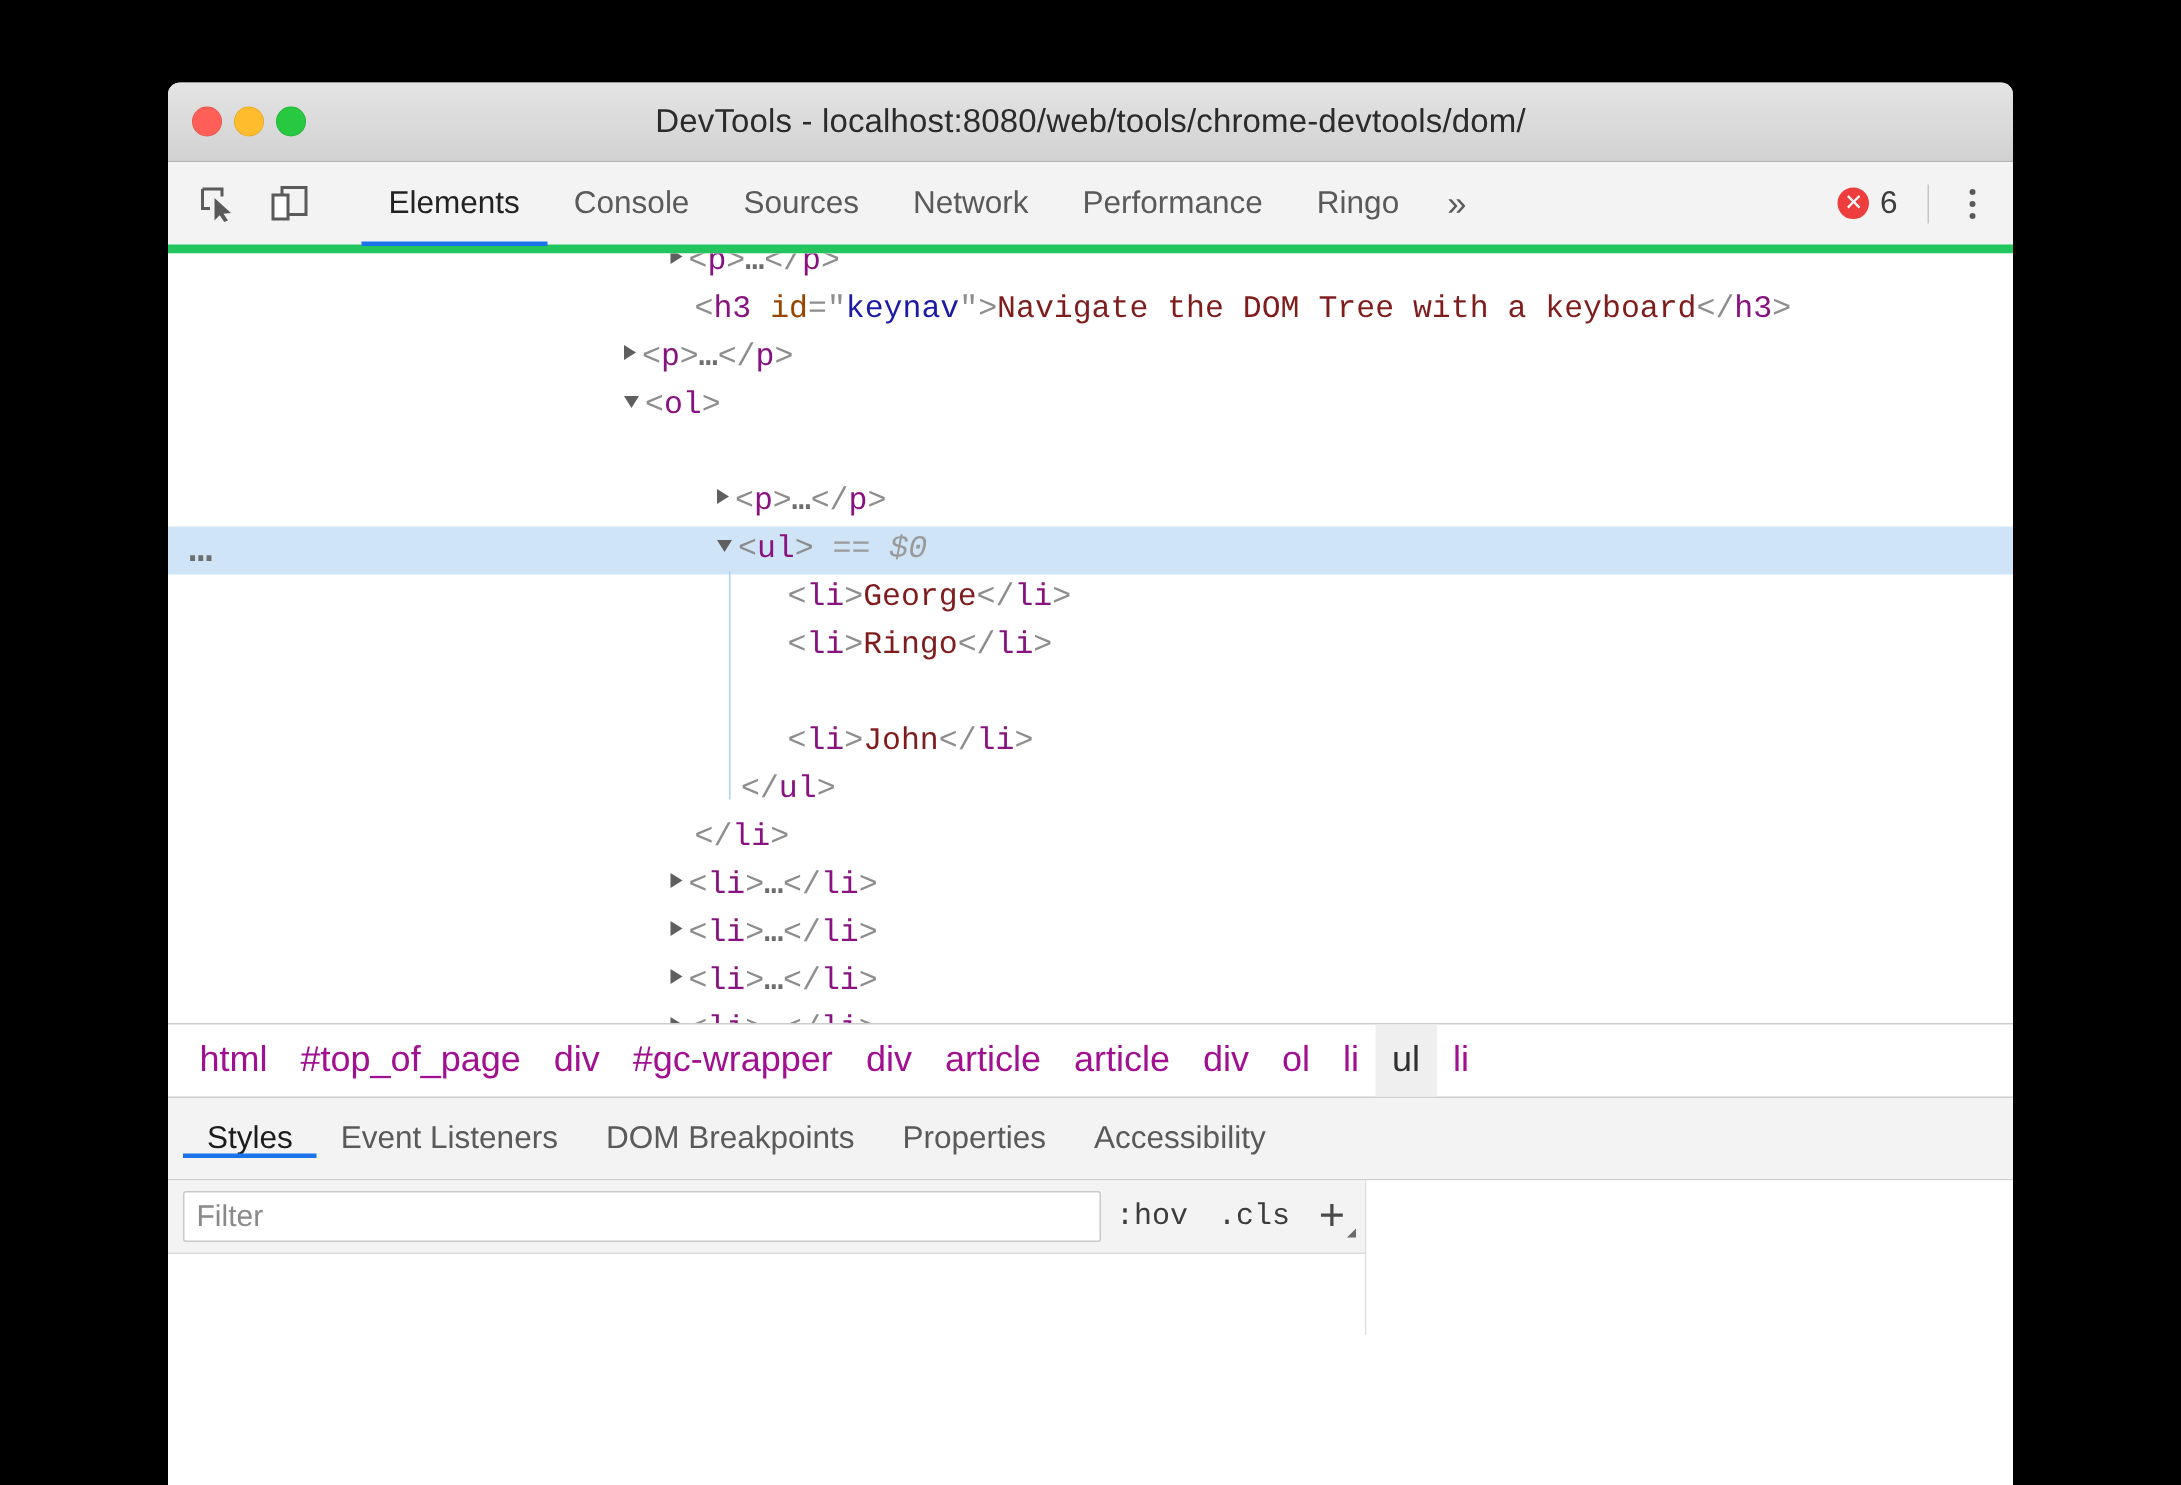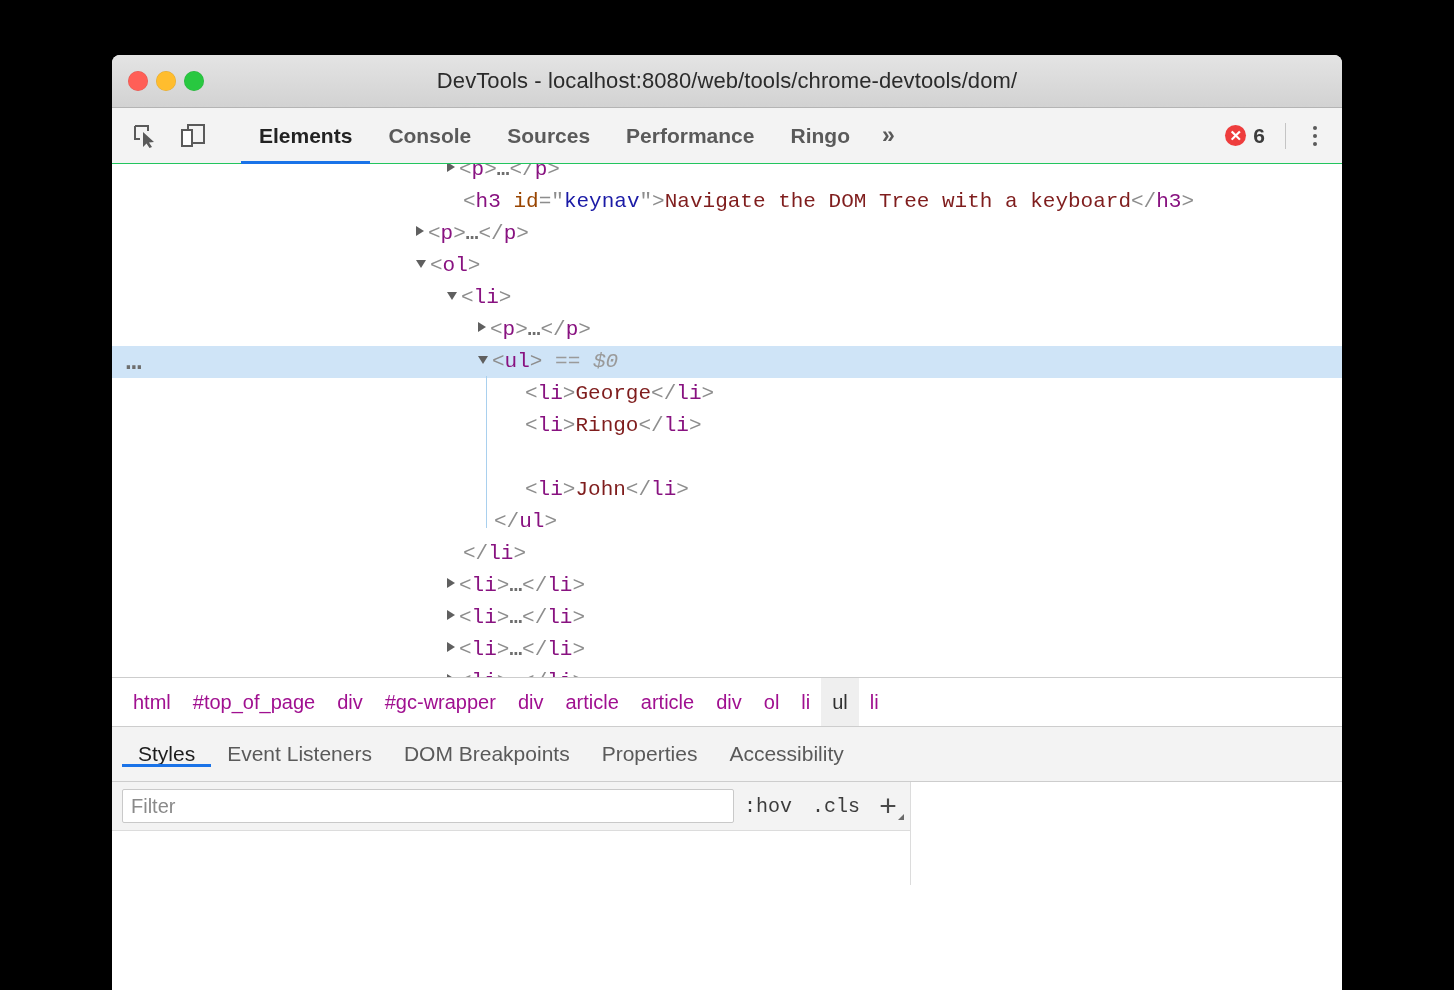--- a/index.html
+++ b/index.html
@@ -60,25 +60,24 @@
     font-size: 22px;
     color: #2b2b2b;
     font-family: "Liberation Sans", sans-serif;
     letter-spacing: 0.1px;
   }
 
   
   #toolbar {
     height: 55px;
     background: #f3f3f3;
-    border-bottom: 1px solid #22c55e;
+    border-bottom: 6px solid #22c55e;
     display: flex;
     align-items: stretch;
     position: relative;
-    font-weight: bold;
   }
   .tb-icons {
     display: flex;
     align-items: center;
     padding-left: 14px;
     gap: 10px;
   }
   .tb-icon {
     width: 38px; height: 38px;
     display: flex; align-items: center; justify-content: center;
@@ -221,21 +220,21 @@
     border-bottom: 1px solid #cdcdcd;
     display: flex;
     align-items: stretch;
     padding-left: 10px;
     font-family: "Liberation Sans", sans-serif;
   }
   .crumb {
     display: flex;
     align-items: center;
     padding: 0 11px;
-    font-size: 20px;
+    font-size: 24px;
     color: #a01090;
     cursor: pointer;
     white-space: nowrap;
   }
   .crumb.selected {
     background: #efefef;
     color: #303030;
   }
 
   
@@ -357,20 +356,21 @@
           <rect x="8" y="2" width="16" height="18" fill="none" stroke="#5a5a5a" stroke-width="2"></rect>
           <rect x="2" y="7" width="10" height="16" fill="#fff" stroke="#5a5a5a" stroke-width="2"></rect>
         </svg>
       </div>
       <div class="tb-sep"></div>
     </div>
     <div class="tabs">
       <div class="tab active">Elements</div>
       <div class="tab">Console</div>
       <div class="tab">Sources</div>
+      <div class="tab">Network</div>
       <div class="tab">Performance</div>
       <div class="tab">Ringo</div>
       <div class="tab more">»</div>
     </div>
     <div class="tb-right">
       <div class="err-badge">
         <span class="err-circle">✕</span>
         <span class="err-count">6</span>
       </div>
       <div class="vdiv"></div>
@@ -380,21 +380,20 @@
           <i></i>
         </div>
     </div>
   </div>
 
   <div id="dom-tree">
       <div class="node" style="position: absolute; left: 0px; right: 0px; top: -10px;"><span class="inner" style="margin-left: 335px;"><span class="twisty"></span><span class="brak">&lt;</span><span class="tag">p</span><span class="brak">&gt;</span><span class="ell">…</span><span class="brak">&lt;/</span><span class="tag">p</span><span class="brak">&gt;</span></span></div>
       <div class="node" style="position: absolute; left: 0px; right: 0px; top: 22px;"><span class="inner" style="margin-left: 335px;"><span class="twisty blank"></span><span class="brak">&lt;</span><span class="tag">h3</span><span class="txt"> </span><span class="attr">id</span><span class="brak">=</span><span class="brak">"</span><span class="val">keynav</span><span class="brak">"</span><span class="brak">&gt;</span><span class="txt">Navigate the DOM Tree with a keyboard</span><span class="brak">&lt;/</span><span class="tag">h3</span><span class="brak">&gt;</span></span></div>
       <div class="node" style="position: absolute; left: 0px; right: 0px; top: 54px;"><span class="inner" style="margin-left: 304px;"><span class="twisty"></span><span class="brak">&lt;</span><span class="tag">p</span><span class="brak">&gt;</span><span class="ell">…</span><span class="brak">&lt;/</span><span class="tag">p</span><span class="brak">&gt;</span></span></div>
       <div class="node" style="position: absolute; left: 0px; right: 0px; top: 86px;"><span class="inner" style="margin-left: 304px;"><span class="twisty open"></span><span class="brak">&lt;</span><span class="tag">ol</span><span class="brak">&gt;</span></span></div>
-      <div class="node" style="position: absolute; left: 0px; right: 0px; top: 118px;"><span class="inner" style="margin-left: 335px;"><span class="twisty open"></span><span class="brak">&lt;</span><span class="tag">li</span><span class="brak">&gt;</span></span></div>
       <div class="node" style="position: absolute; left: 0px; right: 0px; top: 150px;"><span class="inner" style="margin-left: 366px;"><span class="twisty"></span><span class="brak">&lt;</span><span class="tag">p</span><span class="brak">&gt;</span><span class="ell">…</span><span class="brak">&lt;/</span><span class="tag">p</span><span class="brak">&gt;</span></span></div>
       <div class="node selected" style="position: absolute; left: 0px; right: 0px; top: 182px;"><span class="row-dots" style="font-size: 26px;">…</span><span class="inner" style="margin-left: 366px;"><span class="twisty open"></span><span class="brak">&lt;</span><span class="tag">ul</span><span class="brak">&gt;</span><span class="txt"> </span><span class="eqs">==</span><span class="txt"> </span><span class="sel0">$0</span></span></div>
       <div class="node" style="position: absolute; left: 0px; right: 0px; top: 214px;"><span class="inner" style="margin-left: 397px;"><span class="twisty blank"></span><span class="brak">&lt;</span><span class="tag">li</span><span class="brak">&gt;</span><span class="txt">George</span><span class="brak">&lt;/</span><span class="tag">li</span><span class="brak">&gt;</span></span></div>
       <div class="node" style="position: absolute; left: 0px; right: 0px; top: 246px;"><span class="inner" style="margin-left: 397px;"><span class="twisty blank"></span><span class="brak">&lt;</span><span class="tag">li</span><span class="brak">&gt;</span><span class="txt">Ringo</span><span class="brak">&lt;/</span><span class="tag">li</span><span class="brak">&gt;</span></span></div>
       <div class="node" style="position: absolute; left: 0px; right: 0px; top: 310px;"><span class="inner" style="margin-left: 397px;"><span class="twisty blank"></span><span class="brak">&lt;</span><span class="tag">li</span><span class="brak">&gt;</span><span class="txt">John</span><span class="brak">&lt;/</span><span class="tag">li</span><span class="brak">&gt;</span></span></div>
       <div class="node" style="position: absolute; left: 0px; right: 0px; top: 342px;"><span class="inner" style="margin-left: 366px;"><span class="twisty blank"></span><span class="brak">&lt;/</span><span class="tag">ul</span><span class="brak">&gt;</span></span></div>
       <div class="node" style="position: absolute; left: 0px; right: 0px; top: 374px;"><span class="inner" style="margin-left: 335px;"><span class="twisty blank"></span><span class="brak">&lt;/</span><span class="tag">li</span><span class="brak">&gt;</span></span></div>
       <div class="node" style="position: absolute; left: 0px; right: 0px; top: 406px;"><span class="inner" style="margin-left: 335px;"><span class="twisty"></span><span class="brak">&lt;</span><span class="tag">li</span><span class="brak">&gt;</span><span class="ell">…</span><span class="brak">&lt;/</span><span class="tag">li</span><span class="brak">&gt;</span></span></div>
       <div class="node" style="position: absolute; left: 0px; right: 0px; top: 438px;"><span class="inner" style="margin-left: 335px;"><span class="twisty"></span><span class="brak">&lt;</span><span class="tag">li</span><span class="brak">&gt;</span><span class="ell">…</span><span class="brak">&lt;/</span><span class="tag">li</span><span class="brak">&gt;</span></span></div>
       <div class="node" style="position: absolute; left: 0px; right: 0px; top: 470px;"><span class="inner" style="margin-left: 335px;"><span class="twisty"></span><span class="brak">&lt;</span><span class="tag">li</span><span class="brak">&gt;</span><span class="ell">…</span><span class="brak">&lt;/</span><span class="tag">li</span><span class="brak">&gt;</span></span></div>

